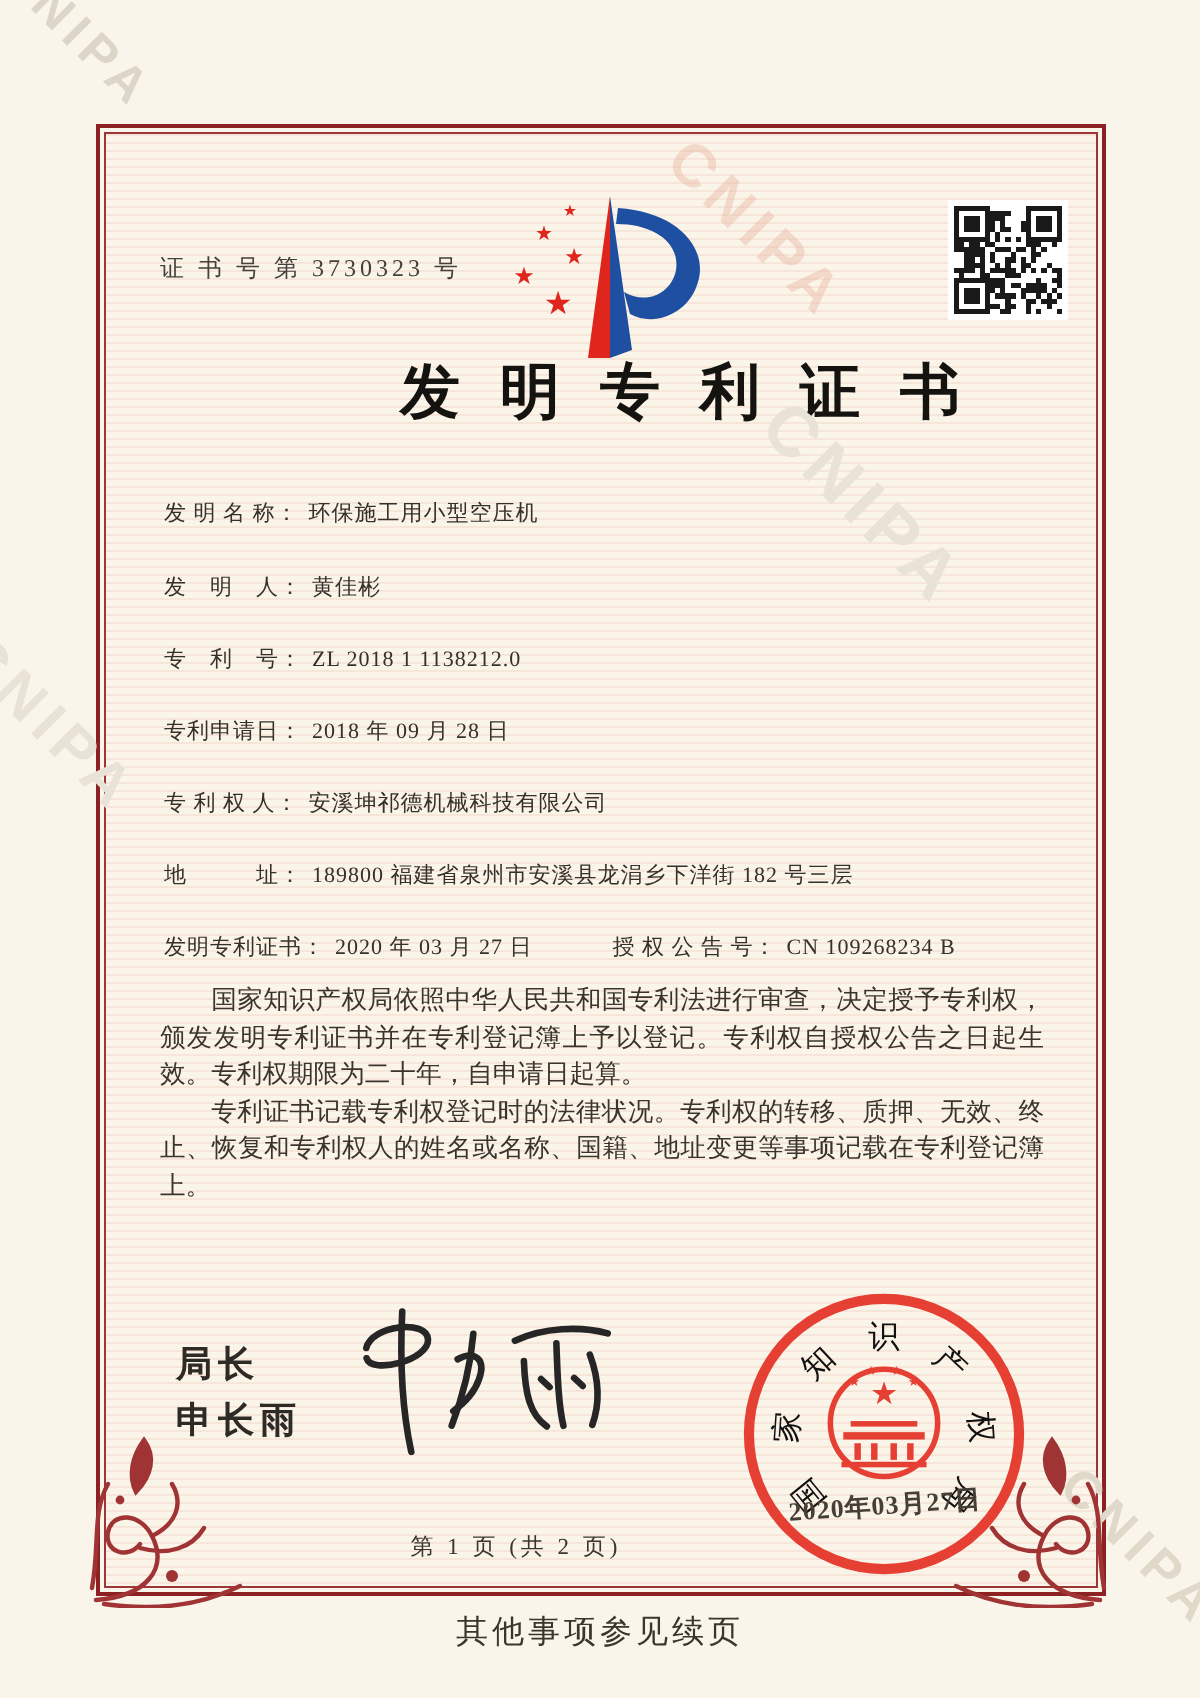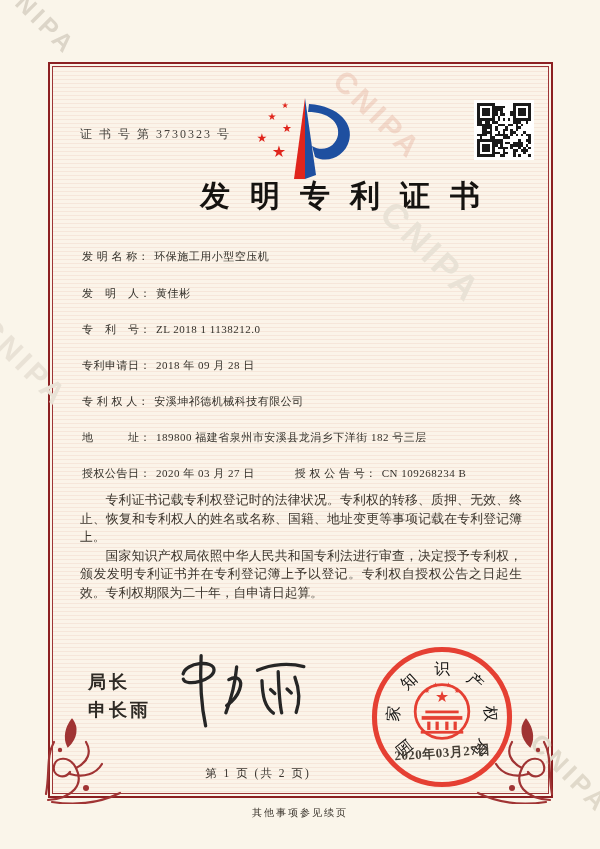--- a/index.html
+++ b/index.html
@@ -57,21 +57,21 @@
 
   .seal{position:absolute;left:368px;top:643px;width:148px;height:148px;
         z-index:4;opacity:.93;}
   .seal-date{position:absolute;left:360px;top:744px;width:165px;z-index:5;
         text-align:center;font-size:13px;font-weight:bold;color:#453f36;
         transform:rotate(-4deg);letter-spacing:.5px;}
 
   .page-info{position:absolute;left:0;width:516px;top:766px;text-align:center;
         font-size:11.5px;color:#3a352f;letter-spacing:2px;}
   .continuation{position:absolute;left:0;width:600px;top:806px;text-align:center;
-        font-size:10px;color:#3b352d;letter-spacing:2px;}
+        font-size:16px;color:#3b352d;letter-spacing:2px;}
 
   .flourish{position:absolute;z-index:4;}
   .fl-left{left:40px;top:698px;width:106px;height:106px;}
   .fl-right{left:452px;top:698px;width:106px;height:106px;transform:scaleX(-1);}
 </style>
 </head>
 <body>
 
 <div class="page">
 
@@ -263,27 +263,27 @@
     <div class="field-row row3">
       <span class="lab">专利申请日：</span><span class="val">2018 年 09 月 28 日</span>
     </div>
     <div class="field-row row4">
       <span class="lab">专 利 权 人：</span><span class="val">安溪坤祁德机械科技有限公司</span>
     </div>
     <div class="field-row row5">
       <span class="lab">地　　　址：</span><span class="val">189800 福建省泉州市安溪县龙涓乡下洋街 182 号三层</span>
     </div>
     <div class="field-row row-grant">
-      <span><span>授权公告日：</span><span class="val">2020 年 03 月 27 日</span></span>
+      <span><span>发明专利证书：</span><span class="val">2020 年 03 月 27 日</span></span>
       <span><span>授 权 公 告 号：</span><span class="val">CN 109268234 B</span></span>
     </div>
 
     <div class="paras">
+      <p>国家知识产权局依照中华人民共和国专利法进行审查，决定授予专利权，颁发发明专利证书并在专利登记簿上予以登记。专利权自授权公告之日起生效。专利权期限为二十年，自申请日起算。</p>
       <p>专利证书记载专利权登记时的法律状况。专利权的转移、质押、无效、终止、恢复和专利权人的姓名或名称、国籍、地址变更等事项记载在专利登记簿上。</p>
-      <p>国家知识产权局依照中华人民共和国专利法进行审查，决定授予专利权，颁发发明专利证书并在专利登记簿上予以登记。专利权自授权公告之日起生效。专利权期限为二十年，自申请日起算。</p>
     </div>
 
     <div class="director">
       <div>局长</div>
       <div>申长雨</div>
     </div>
 
     <svg class="sig" viewBox="0 0 150 85" fill="none" stroke="#262626" stroke-width="3.2" stroke-linecap="round" aria-label="申长雨">
       <path d="M38,10 C36,34 36,56 40,78"></path>
       <path d="M20,27 C23,16 50,14 50,24 C50,34 22,40 20,32"></path>

